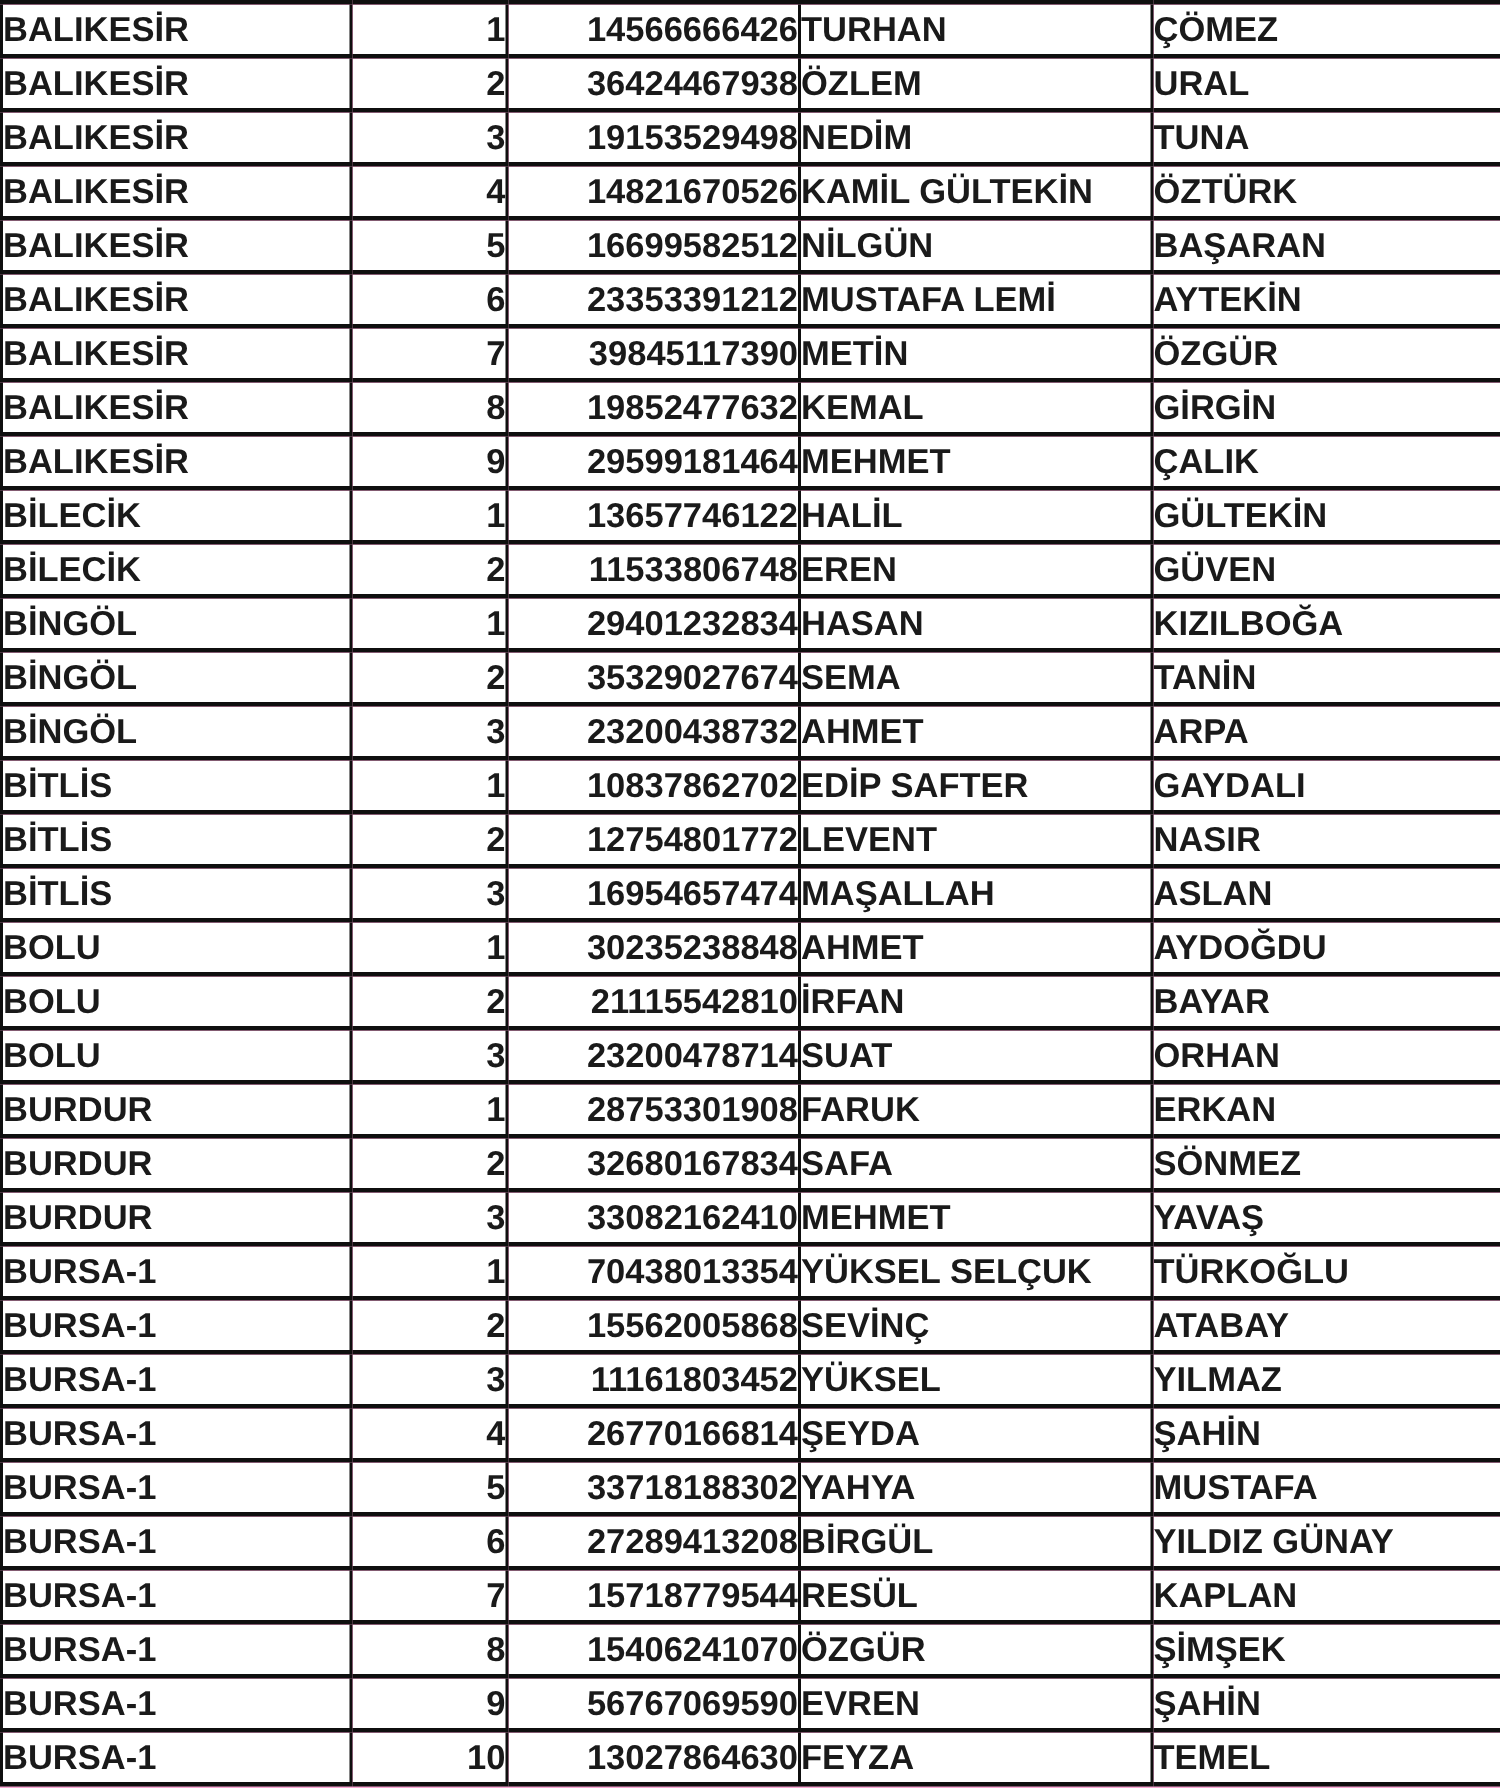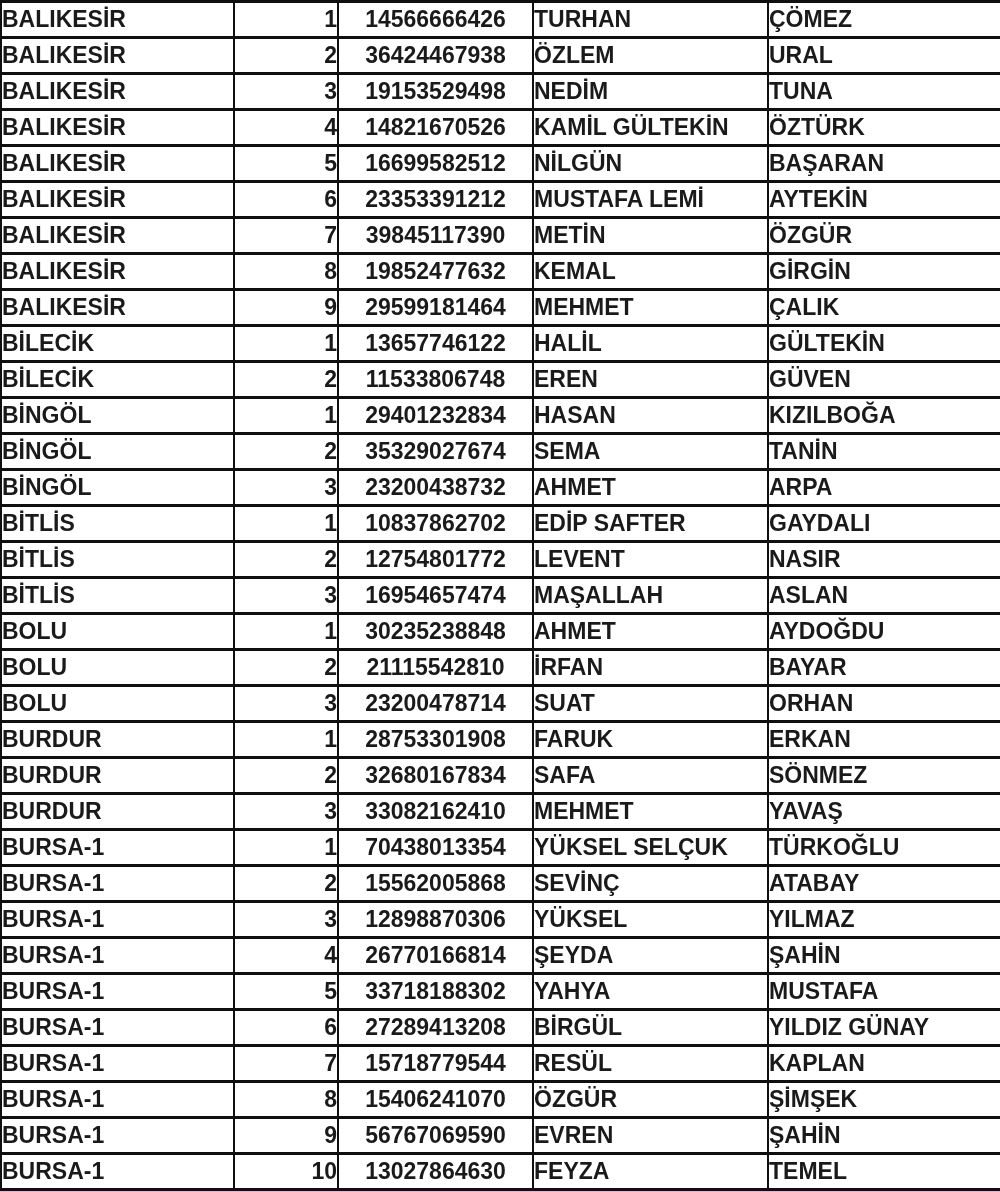--- a/index.html
+++ b/index.html
@@ -36,21 +36,21 @@
   td.c-province {
     text-align: left;
     padding-left: 4px;
     border-left: none; 
   }
   td.c-order {
     text-align: right;
     padding-right: 9px;
   }
   td.c-id {
-    text-align: center;
+    text-align: right;
     padding-right: 5px;
   }
   td.c-first,
   td.c-last {
     text-align: left;
     padding-left: 6px;
   }
 </style>
 </head>
 <body>
@@ -236,21 +236,21 @@
         <tr>
     <td class="c-province">BURSA-1</td>
     <td class="c-order">2</td>
     <td class="c-id">15562005868</td>
     <td class="c-first">SEVİNÇ</td>
     <td class="c-last">ATABAY</td>
   </tr>
         <tr>
     <td class="c-province">BURSA-1</td>
     <td class="c-order">3</td>
-    <td class="c-id">12898870306</td>
+    <td class="c-id">11161803452</td>
     <td class="c-first">YÜKSEL</td>
     <td class="c-last">YILMAZ</td>
   </tr>
         <tr>
     <td class="c-province">BURSA-1</td>
     <td class="c-order">4</td>
     <td class="c-id">26770166814</td>
     <td class="c-first">ŞEYDA</td>
     <td class="c-last">ŞAHİN</td>
   </tr>

